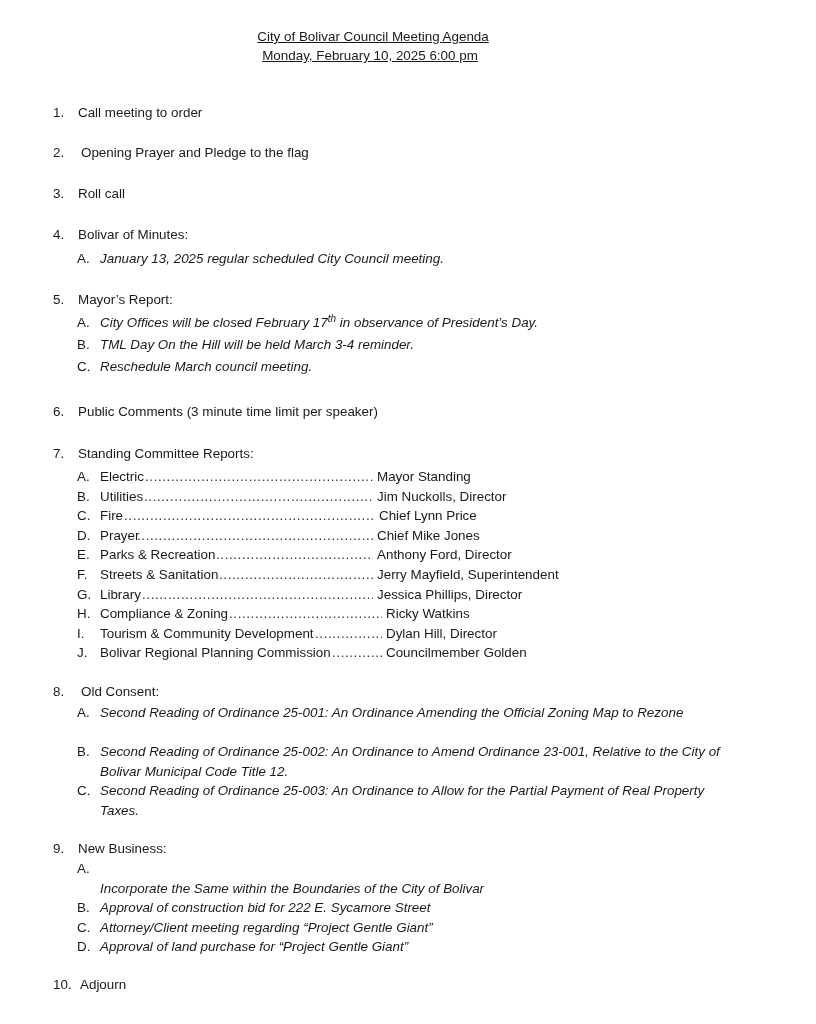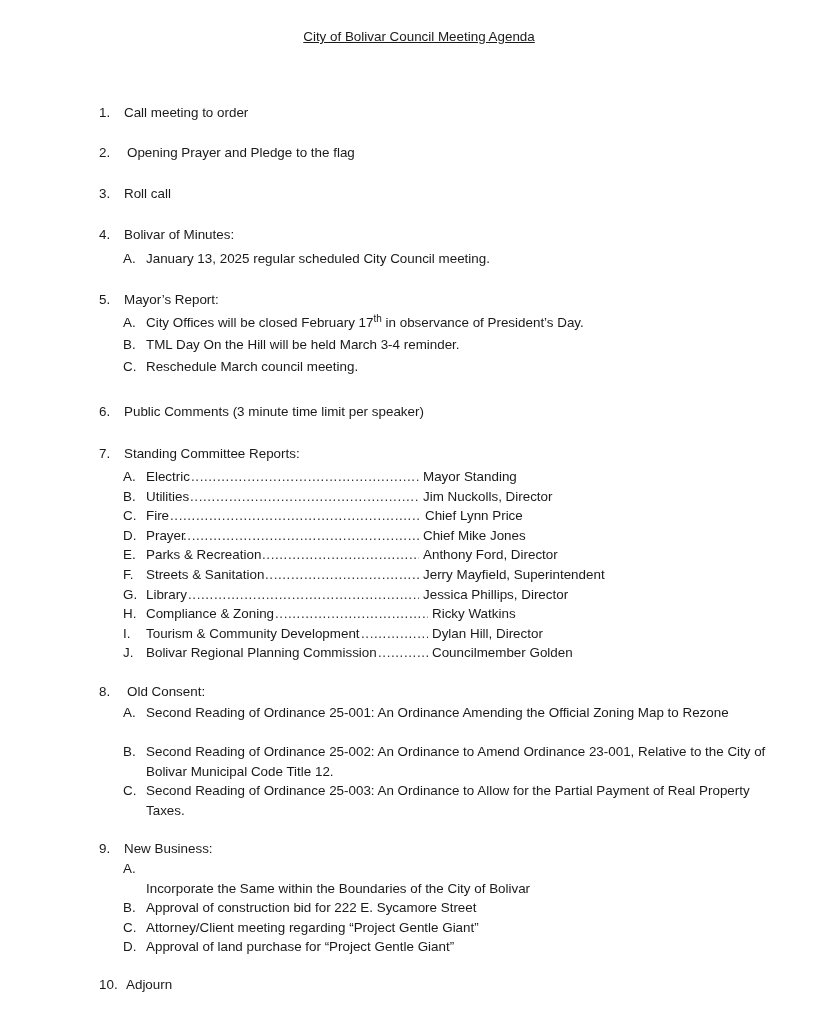--- a/index.html
+++ b/index.html
@@ -1,46 +1,47 @@
 <!DOCTYPE html>
 <html><head>
 <meta charset="utf-8">
 <style>
   html, body { margin: 0; padding: 0; background: #ffffff; }
   body {
     width: 816px; height: 1024px; position: relative; overflow: hidden;
     font-family: "Liberation Sans", sans-serif; color: #1a1a1a;
     font-size: 13.4px;
   }
-  .page { position: absolute; left: 0; top: 0; width: 740px; height: 1024px; margin-left: 46px; }
+  .page { position: absolute; left: 0; top: 0; width: 740px; height: 1024px; }
   .header { position: absolute; left: 0; right: 0; top: 27px; text-align: center; }
   .header .line { display: block; text-decoration: underline; line-height: 19px; font-size: 13.4px; }
   .header .l1 { margin-left: 6px; }
 
   .item { position: absolute; left: 53px; right: 20px; line-height: 19.5px; }
   .num { position: absolute; left: 0; }
   .txt { position: absolute; left: 25px; white-space: nowrap; }
   .sub { position: absolute; left: 77px; right: 20px; line-height: 19.5px; }
   .sub .ltr { position: absolute; left: 0; }
-  .sub .stxt { position: absolute; left: 23px; right: 0; }
+  .sub .stxt { position: absolute; left: 23px; right: 0; font-style: italic; }
   .sub .stxt.nowrap { white-space: nowrap; }
   .comm { position: absolute; left: 77px; width: 560px; line-height: 19.5px; white-space: nowrap; }
   .comm .ltr { position: absolute; left: 0; }
   .comm .cname { position: absolute; left: 23px; }
   .comm .dots { position: absolute; overflow: hidden; letter-spacing: 0.6px; color: #333; }
   .comm .cperson { position: absolute; }
   sup { font-size: 10px; line-height: 0; vertical-align: super; }
 </style>
 </head>
 <body>
 
 <div class="page">
 
   <div class="header">
     <span class="line l1">City of Bolivar Council Meeting Agenda</span>
+    <span class="line">Monday, February 10, 2025 6:00 pm</span>
   </div>
 
   <div class="item" style="top:103px">
     <span class="num">1.</span>
     <span class="txt">Call meeting to order</span>
   </div>
 
   <div class="item" style="top:143px">
     <span class="num">2.</span>
     <span class="txt" style="left:28px">Opening Prayer and Pledge to the flag</span>

